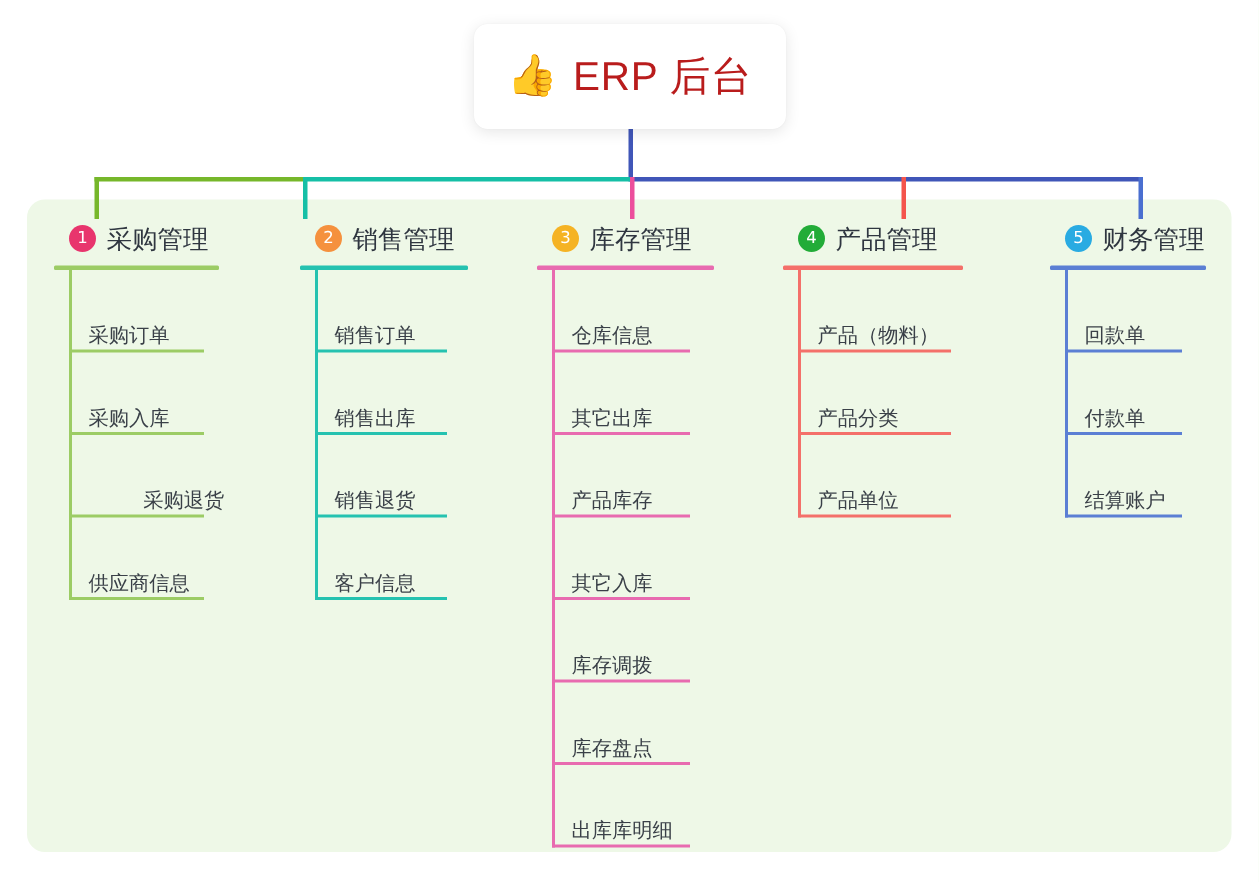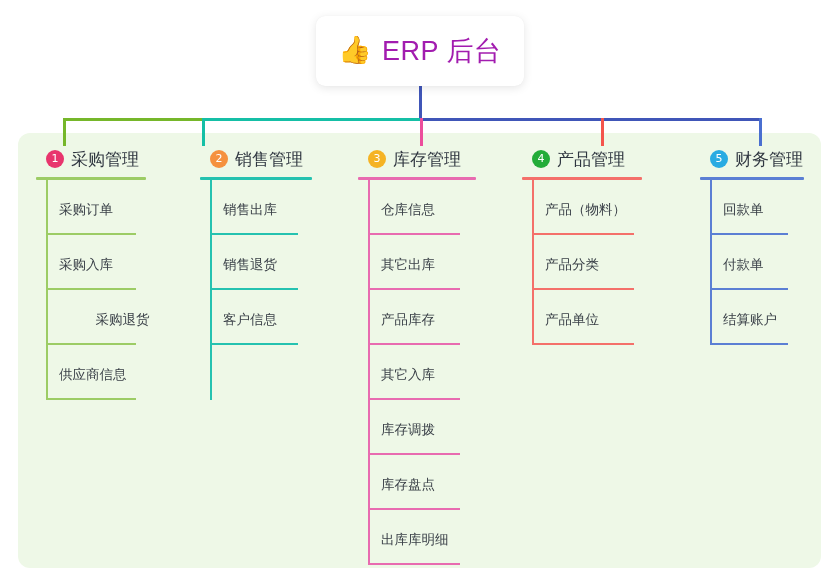--- a/index.html
+++ b/index.html
@@ -34,21 +34,21 @@
     z-index: 6;
   }
   #root-node .thumb {
     font-size: 27px;
     line-height: 1;
     display: inline-block;
     transform: translateY(-1px);
   }
   #root-node .root-title {
     font-size: 27px;
-    color: #a21caf;
+    color: #b91c1c;
     letter-spacing: 0.5px;
     white-space: nowrap;
   }
 
   
   #board {
     position: absolute;
     left: 18px;
     top: 133px;
     width: 803px;
@@ -109,21 +109,21 @@
     left: 0;
     top: 0;
     width: 2px;
   }
   .leaf {
     position: relative;
     box-sizing: border-box;
     display: flex;
     align-items: flex-end;
     padding-left: 23px;
-    padding-bottom: 16px;
+    padding-bottom: 2px;
   }
   .leaf-label {
     font-size: 13.5px;
     color: #3a4048;
     white-space: nowrap;
   }
   .leaf-rule {
     position: absolute;
     left: 0;
     bottom: 0;
@@ -181,20 +181,24 @@
     </div>
     <div class="column" style="left: 200px; top: 146px; width: 152px;">
       <div class="col-head">
         <span class="badge" style="background: rgb(245, 145, 62);">2</span>
         <span class="col-title">销售管理</span>
       </div>
       <div class="col-rule" style="width: 112px; background: rgb(37, 194, 176);"></div>
       <div class="leaf-list" style="height: 220px;">
         <div class="trunk" style="height: 220px; background: rgb(37, 194, 176); left: 10px;"></div>
         <div class="leaf" style="height: 55px;">
+          <span class="leaf-label">销售订单</span>
+          <div class="leaf-rule" style="width: 88px; left: 10px; background: rgb(37, 194, 176);"></div>
+        </div>
+        <div class="leaf" style="height: 55px;">
           <span class="leaf-label">销售出库</span>
           <div class="leaf-rule" style="width: 88px; left: 10px; background: rgb(37, 194, 176);"></div>
         </div>
         <div class="leaf" style="height: 55px;">
           <span class="leaf-label">销售退货</span>
           <div class="leaf-rule" style="width: 88px; left: 10px; background: rgb(37, 194, 176);"></div>
         </div>
         <div class="leaf" style="height: 55px;">
           <span class="leaf-label">客户信息</span>
           <div class="leaf-rule" style="width: 88px; left: 10px; background: rgb(37, 194, 176);"></div>

